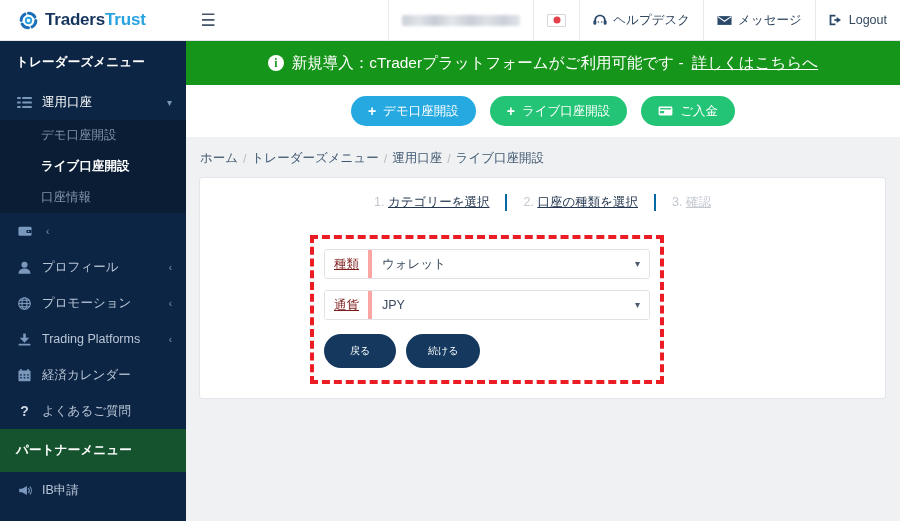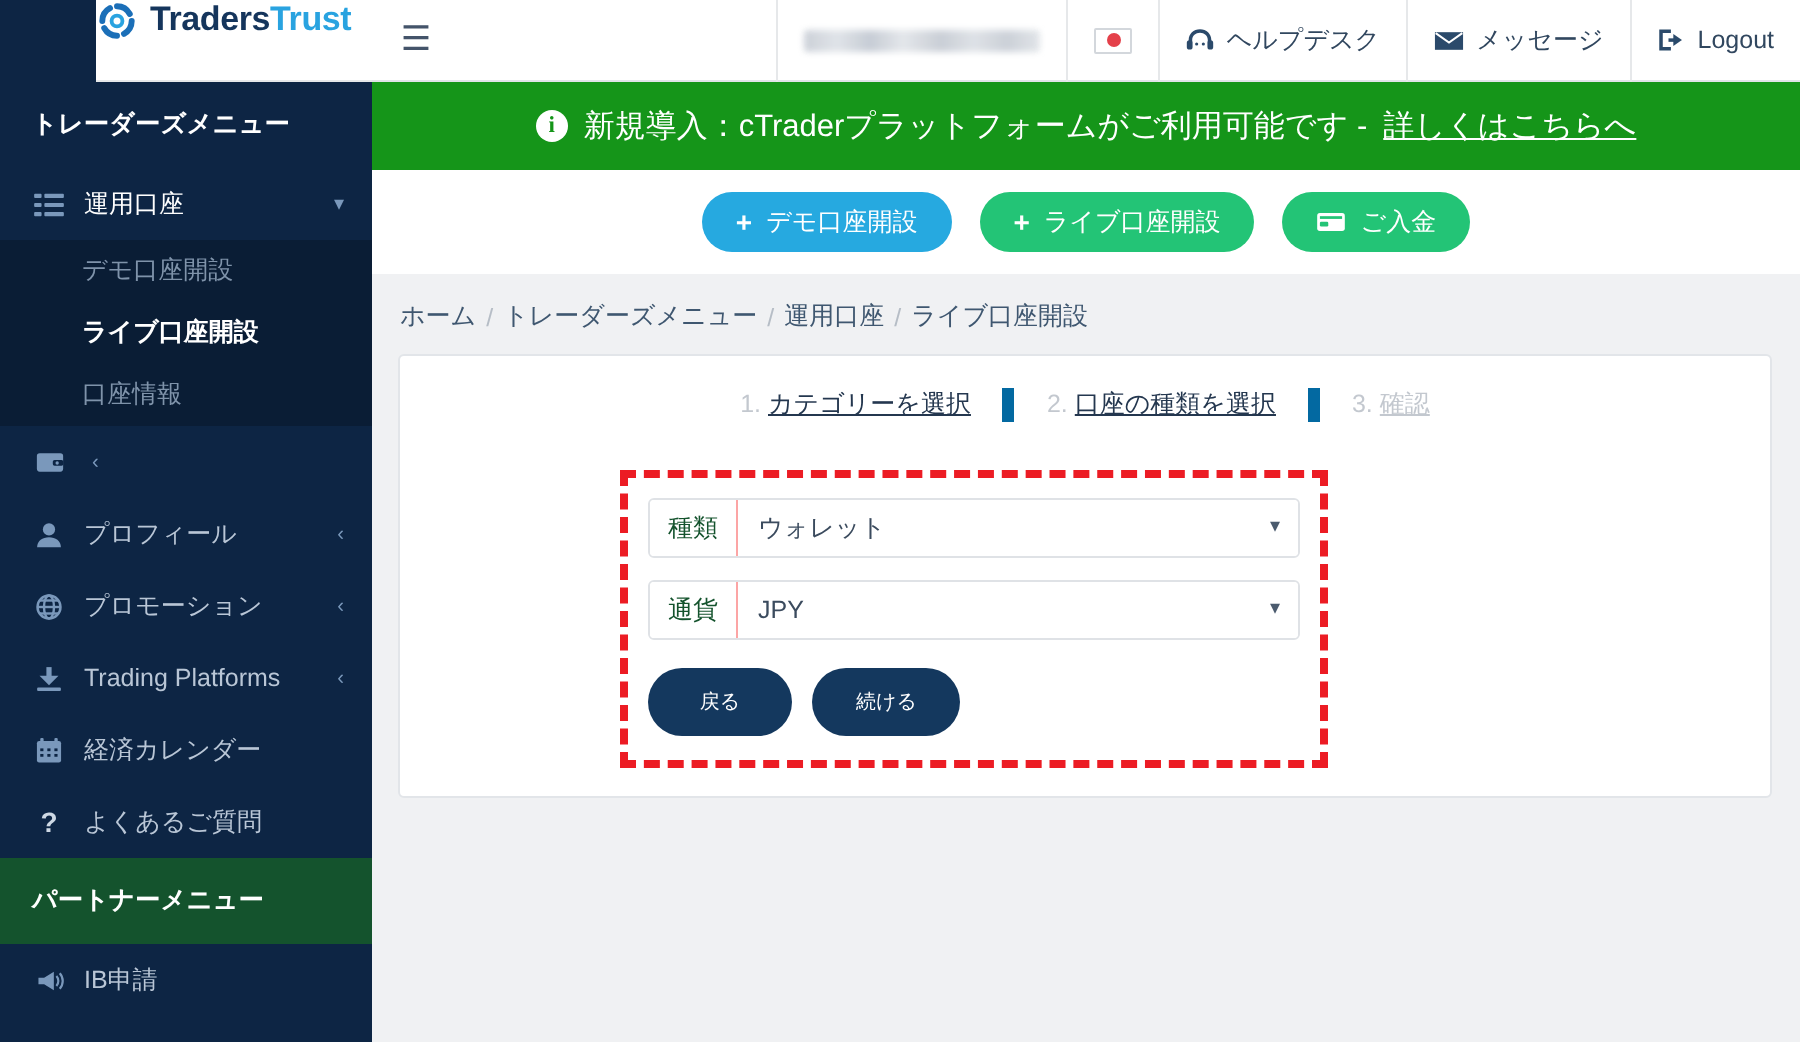--- a/index.html
+++ b/index.html
@@ -13,23 +13,22 @@
 
   
   .sidebar {
     position: absolute; left: 0; top: 0;
     width: 186px; height: 521px;
     background: #0d2544;
     overflow: hidden;
   }
   .logo-area {
     height: 41px; background: #ffffff;
-    display: flex; 
+    display: flex; align-items: center; padding-left: 18px;
     border-bottom: 1px solid #e6e8ea;
-    margin-left: 48px;
   }
   .logo-mark { width: 21px; height: 21px; flex: 0 0 auto; margin-right: 6px; }
   .logo-text { font-size: 17px; font-weight: bold; letter-spacing: -0.2px; white-space: nowrap; }
   .logo-text .t1 { color: #15355c; }
   .logo-text .t2 { color: #29a3e0; }
 
   .menu-title {
     color: #ffffff; font-size: 12.5px; font-weight: bold;
     padding: 13px 0 13px 16px; letter-spacing: 0.2px;
     background: #0d2544;
@@ -137,40 +136,40 @@
 
   .card {
     margin: 0 14px 0 13px; background: #ffffff;
     border: 1px solid #e2e5e9; border-radius: 3px;
     height: 222px; position: relative;
   }
   .steps {
     display: flex; align-items: center; justify-content: center;
     padding-top: 16px; font-size: 12.5px;
   }
-  .step { padding: 0 16px; border-left: 6px solid #0369a1; white-space: nowrap; cursor: pointer; }
+  .step { padding: 0 16px; border-left: 2px solid #0369a1; white-space: nowrap; cursor: pointer; }
   .step:first-child { border-left: none; }
   .step .num { color: #c3c8cf; }
   .step .txt { color: #24374f; text-decoration: underline; }
   .step.inactive .num, .step.inactive .txt { color: #c3c8cf; cursor: default; }
 
   .form-zone {
     position: absolute; left: 110px; top: 57px;
     width: 354px; padding: 10px 10px 12px 10px;
     border: 4px dashed #ec1c24;
   }
   .field {
     display: flex; align-items: stretch;
     border: 1px solid #dfe2e6; border-radius: 3px; background: #ffffff;
     height: 30px; margin-bottom: 11px; overflow: hidden;
   }
   .field .tag {
     display: flex; align-items: center; padding: 0 9px;
-    font-size: 12.5px; color: #14532d; background: #ffffff;
-    border-right: 1px solid #fca5a5; white-space: nowrap;
+    font-size: 12.5px; color: #7f1d1d; background: #ffffff;
+    border-right: 4px solid #fca5a5; white-space: nowrap; text-decoration: underline;
   }
   .field .sel {
     flex: 1 1 auto; position: relative;
     display: flex; align-items: center;
     padding: 0 26px 0 10px; font-size: 12.5px; color: #3b4b5e;
     cursor: pointer; background: #ffffff;
   }
   .field .sel .caret {
     position: absolute; right: 9px; top: 50%;
     transform: translateY(-55%); color: #4b5b6e; font-size: 10px;

